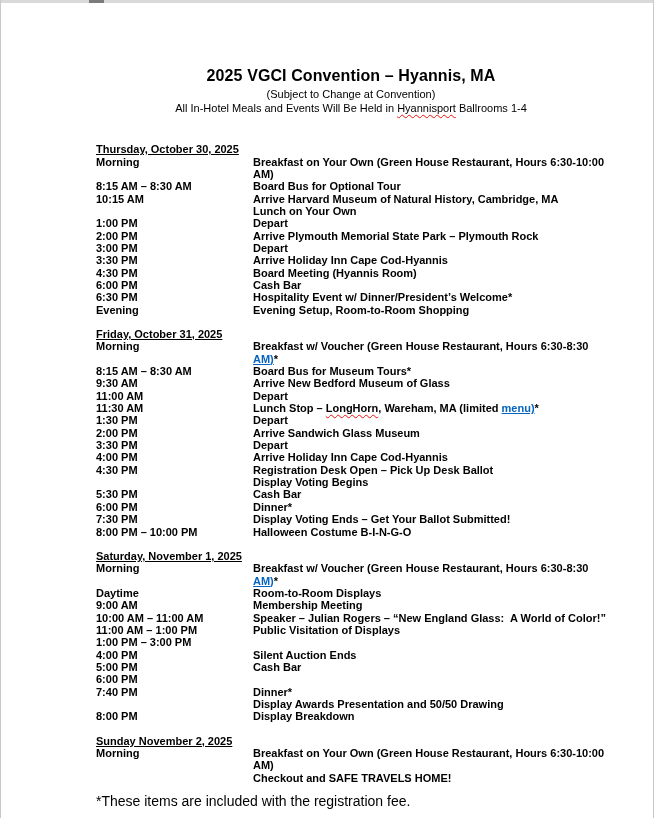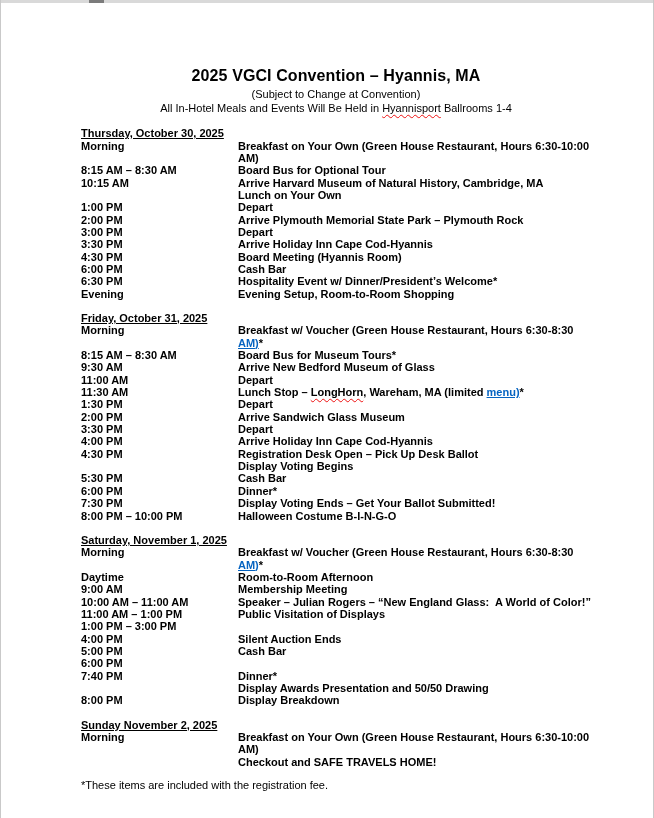--- a/index.html
+++ b/index.html
@@ -20,21 +20,21 @@
   .top-strip {
     position: absolute; top: 0; left: 0; right: 0; height: 3px;
     background: #d9d9d9;
   }
   .top-strip-mark {
     position: absolute; top: 0; left: 88px; width: 15px; height: 3px;
     background: #7b7b7b;
   }
   .doc {
     position: absolute;
-    left: 80px; top: 66px;
+    left: 95px; top: 66px;
     width: 510px;
     font-size: 11px;
     line-height: 12.35px;
   }
   .doc-header { text-align: center; }
   .doc-title {
     font-size: 16px;
     font-weight: bold;
     line-height: 19px;
     margin-bottom: 3px;
@@ -48,38 +48,38 @@
     text-decoration-thickness: 1px;
     text-underline-offset: 2px;
     text-decoration-skip-ink: none;
     text-align: center;
   }
   .doc-link {
     color: #0563C1;
     text-decoration: underline;
     cursor: pointer;
   }
-  .schedule { margin-top: 12px; }
+  .schedule { margin-top: 28px; }
   .day-section { margin-bottom: 12px; }
   .day-heading {
     font-weight: bold;
     text-decoration: underline;
   }
   .schedule-row { display: flex; font-weight: bold; }
   .time-cell {
     flex: 0 0 157px;
     white-space: pre-wrap;
   }
   .desc-cell {
     flex: 1 1 auto;
     white-space: pre-wrap;
   }
   .footnote {
     margin-top: 9px;
-    font-size: 11px;
+    font-size: 14px;
     line-height: 10px;
   }
 </style>
 </head>
 <body>
 
 <div class="page">
   <div class="top-strip">
     <div class="top-strip-mark"></div>
   </div>
@@ -207,21 +207,21 @@
           </div>
         </section>
         <section class="day-section">
           <div class="day-heading">Saturday, November 1, 2025</div>
           <div class="schedule-row">
             <span class="time-cell">Morning</span>
             <span class="desc-cell"><span>Breakfast w/ Voucher (Green House Restaurant, Hours 6:30-8:30 </span><span class="doc-link">AM)</span><span>*</span></span>
           </div>
           <div class="schedule-row">
             <span class="time-cell">Daytime</span>
-            <span class="desc-cell"><span>Room-to-Room Afternoon</span></span>
+            <span class="desc-cell"><span>Room-to-Room Displays</span></span>
           </div>
           <div class="schedule-row">
             <span class="time-cell"></span>
           </div>
           <div class="schedule-row">
             <span class="time-cell">9:00 AM</span>
             <span class="desc-cell"><span>Membership Meeting</span></span>
           </div>
           <div class="schedule-row">
             <span class="time-cell">10:00 AM – 11:00 AM</span>

